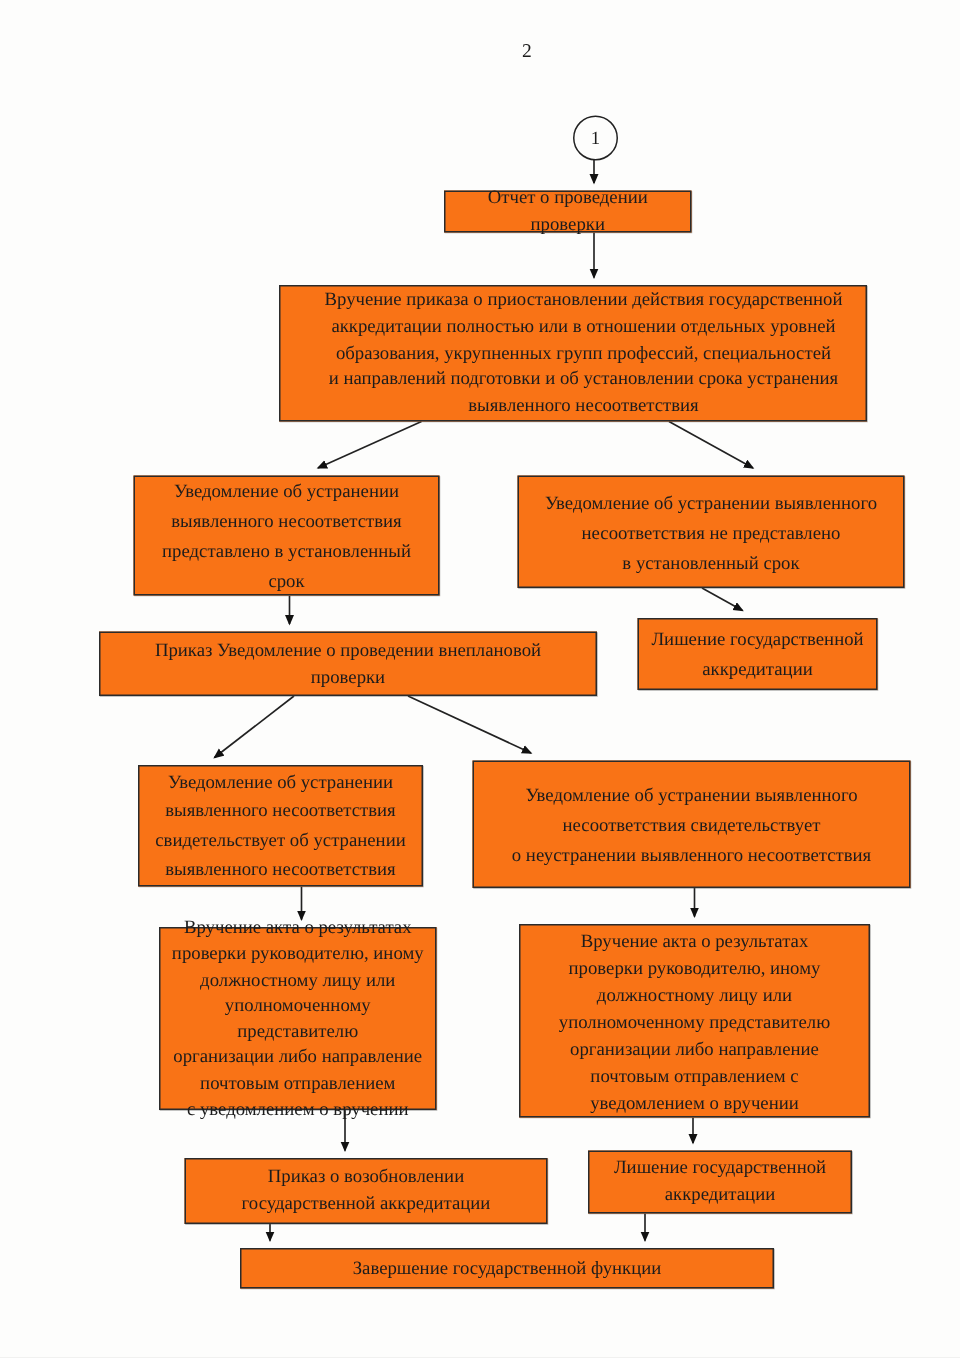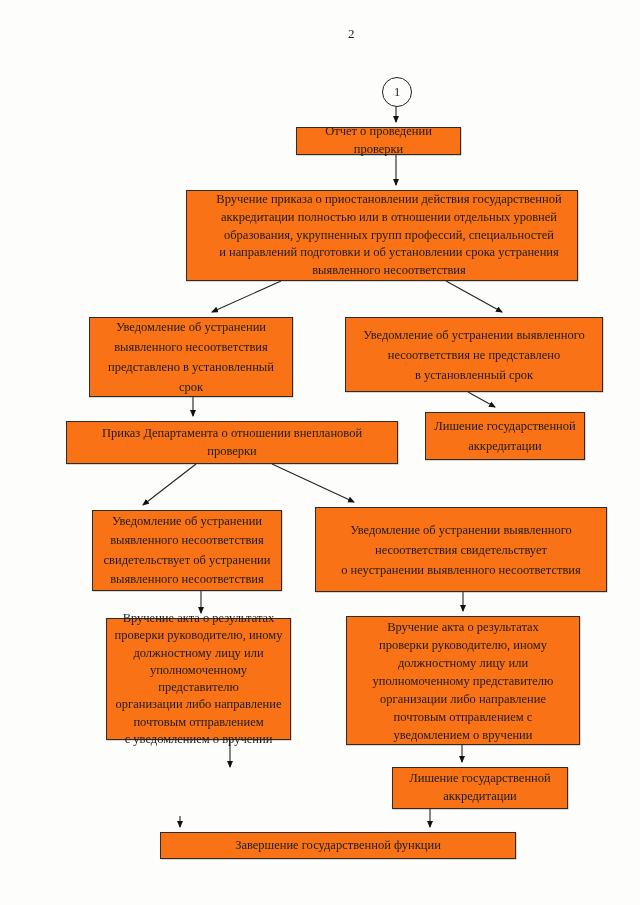--- a/index.html
+++ b/index.html
@@ -87,21 +87,21 @@
 
   <div class="node roomy" style="left:89px; top:317px; width:204px; height:80px;">Уведомление об устранении
 выявленного несоответствия
 представлено в установленный
 срок</div>
 
   <div class="node roomy" style="left:345px; top:317px; width:258px; height:75px;">Уведомление об устранении выявленного
 несоответствия не представлено
 в установленный срок</div>
 
-  <div class="node" style="left:66px; top:421px; width:332px; height:43px;">Приказ Департамента о отношении внеплановой
+  <div class="node" style="left:66px; top:421px; width:332px; height:43px;">Приказ Уведомление о проведении внеплановой
 проверки</div>
 
   <div class="node roomy" style="left:425px; top:412px; width:160px; height:48px;">Лишение государственной
 аккредитации</div>
 
   <div class="node" style="left:92px; top:510px; width:190px; height:81px; line-height:1.55;">Уведомление об устранении
 выявленного несоответствия
 свидетельствует об устранении
 выявленного несоответствия</div>
 
@@ -118,19 +118,21 @@
 с уведомлением о вручении</div>
 
   <div class="node" style="left:346px; top:616px; width:234px; height:129px; line-height:1.44;">Вручение акта о результатах
 проверки руководителю, иному
 должностному лицу или
 уполномоченному представителю
 организации либо направление
 почтовым отправлением с
 уведомлением о вручении</div>
 
+  <div class="node" style="left:123px; top:772px; width:242px; height:44px;">Приказ о возобновлении
+государственной аккредитации</div>
 
   <div class="node" style="left:392px; top:767px; width:176px; height:42px;">Лишение государственной
 аккредитации</div>
 
   <div class="node" style="left:160px; top:832px; width:356px; height:27px;">Завершение государственной функции</div>
 
 </div>
 
 </body></html>

